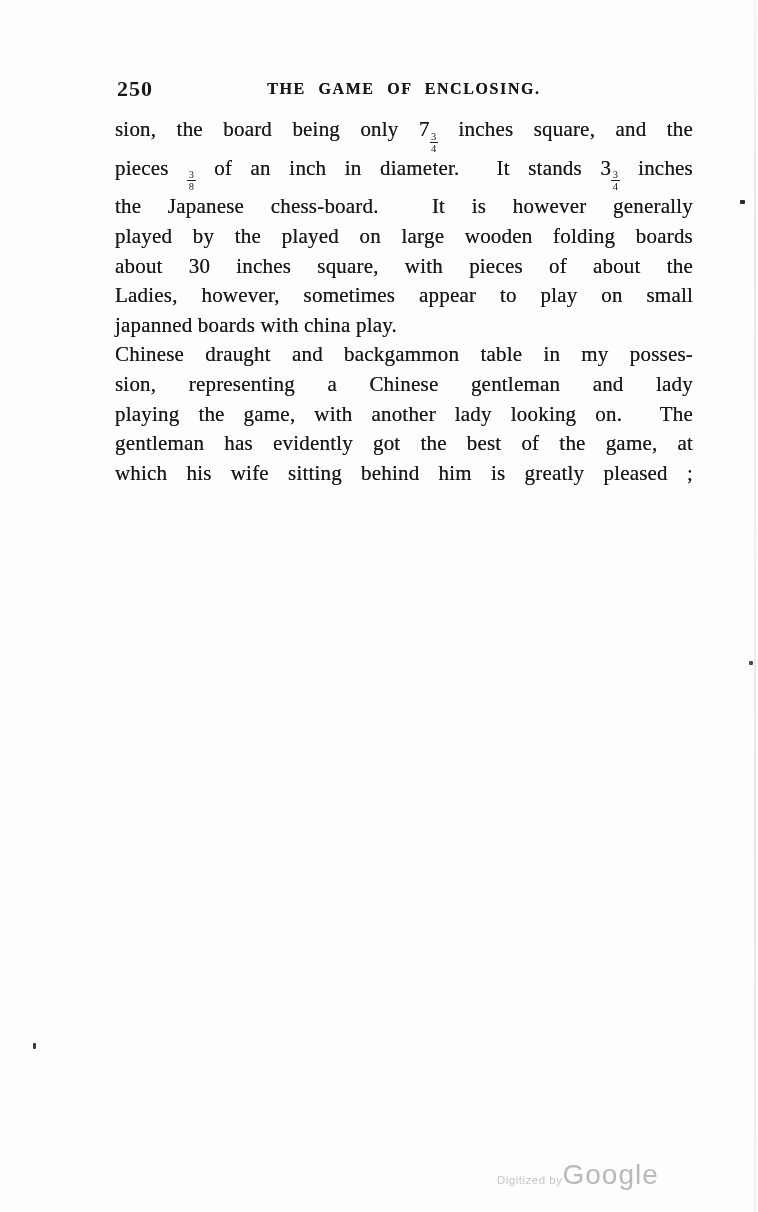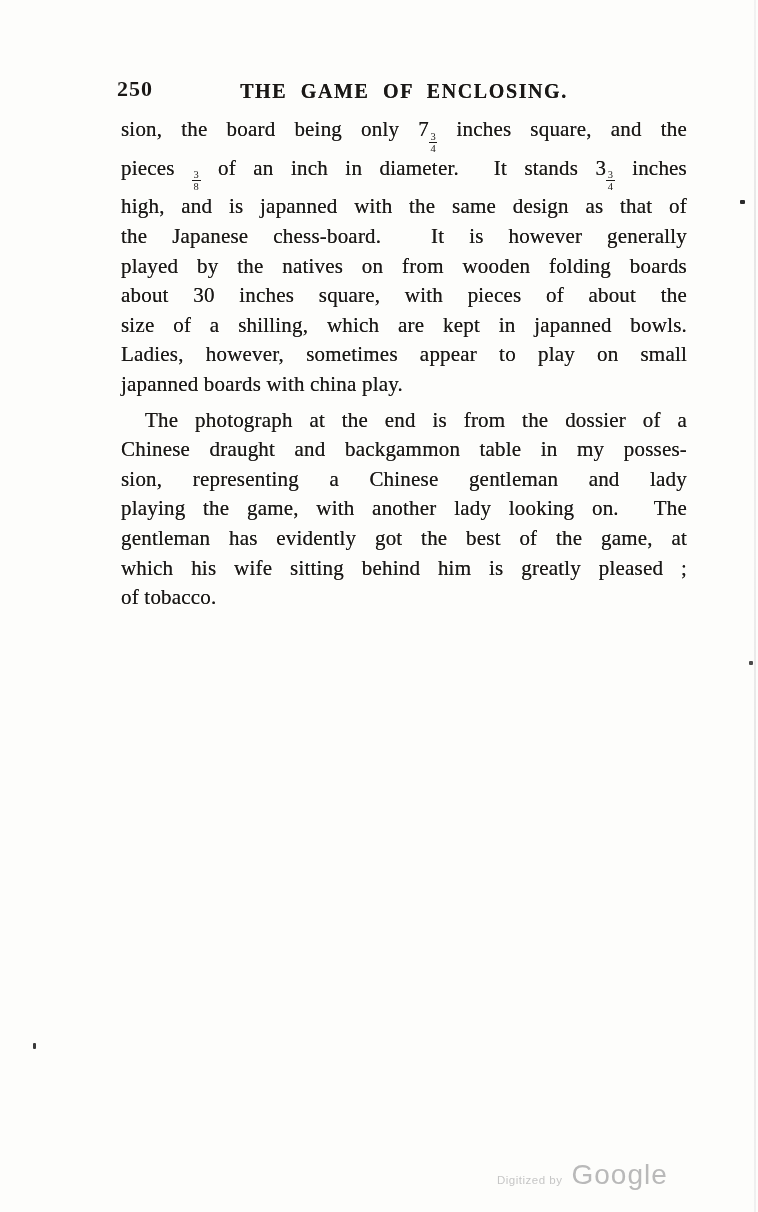--- a/index.html
+++ b/index.html
@@ -12,47 +12,47 @@
     color:var(--ink,#1a1816);
   }
   .content{margin-left:115px;width:578px;}
   .header{position:relative;margin-top:76px;height:26px;}
   .pagenum{
     position:absolute;left:2px;top:0;
     font-size:22px;font-weight:bold;letter-spacing:1px;
   }
   .running-title{
     display:block;text-align:center;
-    font-size:20px;font-weight:bold;
+    font-size:16px;font-weight:bold;
     letter-spacing:1.6px;word-spacing:7px;
     padding-top:4px;
     text-shadow:0 0 0.5px rgba(20,18,16,0.8);
   }
   .textblock{margin-top:13px;}
-  .para{margin:6px;}
+  .para{margin:0;}
   .line{
     font-size:21px;line-height:29.6px;
     text-align:justify;text-align-last:justify;
     letter-spacing:0.2px;
     text-shadow:0 0 0.6px rgba(20,18,16,0.75);
     white-space:normal;
   }
   .line.last{text-align-last:left;}
   .line.indent{padding-left:24px;}
   .frac{
     display:inline-flex;flex-direction:column;align-items:center;
     vertical-align:-0.35em;
     font-size:0.5em;line-height:1.05;
     text-shadow:none;
   }
   .frac .num{border-bottom:1px solid currentColor;padding:0 1.5px;}
   .frac .den{padding:0 1.5px;}
   .watermark{
     position:absolute;top:1159px;left:497px;
-    display:flex;align-items:baseline;gap:9px;
+    display:flex;align-items:baseline;
     user-select:none;
   }
   .wm-prefix{
     font-family:"Liberation Sans","DejaVu Sans",sans-serif;
     font-size:11.5px;color:var(--watermark-light,#c6c6c6);
     letter-spacing:0.5px;
   }
   .wm-logo{
     font-family:Liberation Sans, sans-serif;
     font-size:28px;color:var(--watermark-gray,#b9b9b9);
@@ -82,36 +82,32 @@
               <span class="num">3</span>
               <span class="den">4</span>
             </span> inches square, and the</div>
           <div class="line">pieces <span class="frac">
               <span class="num">3</span>
               <span class="den">8</span>
             </span> of an inch in diameter.&nbsp; It stands 3<span class="frac">
               <span class="num">3</span>
               <span class="den">4</span>
             </span> inches</div>
-          <div class="line">high, and is japanned with the same design as that of</div>
           <div class="line">the Japanese chess-board.&nbsp; It is however generally</div>
-          <div class="line">played by the natives on from wooden folding boards</div>
+          <div class="line">played by the played on large wooden folding boards</div>
           <div class="line">about 30 inches square, with pieces of about the</div>
-          <div class="line">size of a shilling, which are kept in japanned bowls.</div>
           <div class="line">Ladies, however, sometimes appear to play on small</div>
           <div class="line last">japanned boards with china play.</div>
         </div>
         <div class="para">
-          <div class="line indent">The photograph at the end is from the dossier of a</div>
           <div class="line">Chinese draught and backgammon table in my posses-</div>
           <div class="line">sion, representing a Chinese gentleman and lady</div>
           <div class="line">playing the game, with another lady looking on.&nbsp; The</div>
           <div class="line">gentleman has evidently got the best of the game, at</div>
           <div class="line">which his wife sitting behind him is greatly pleased&nbsp;;</div>
-          <div class="line last">of tobacco.</div>
         </div>
       </div>
   </div>
 
   <div class="watermark">
     <span class="wm-prefix">Digitized by</span>
     <span class="wm-logo">Google</span>
   </div>
 
   <div class="edge-line"></div>

